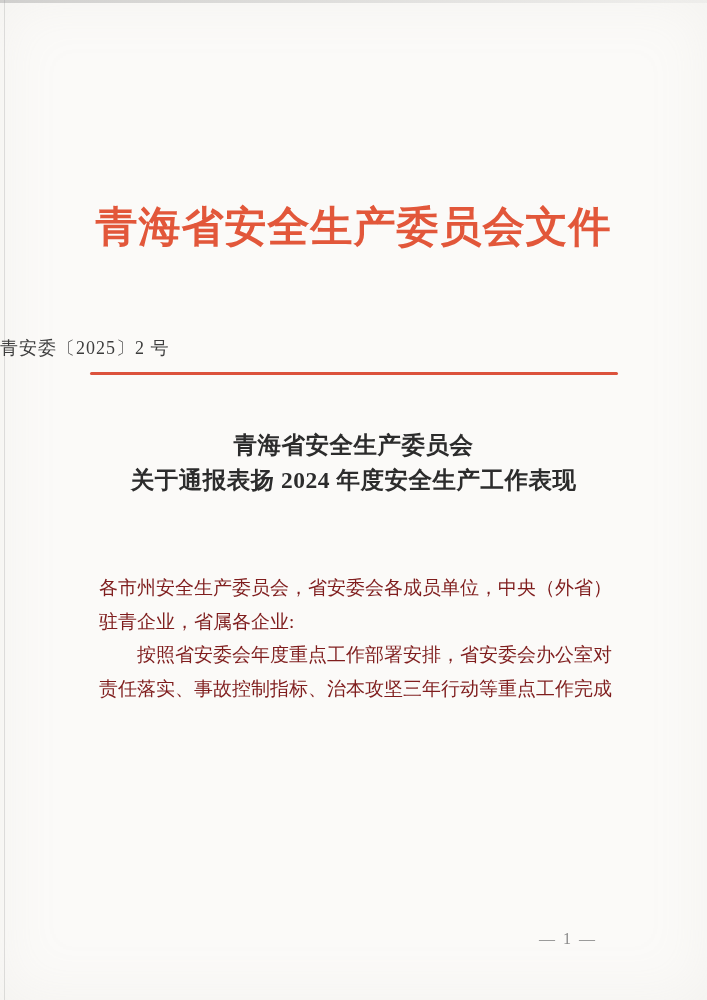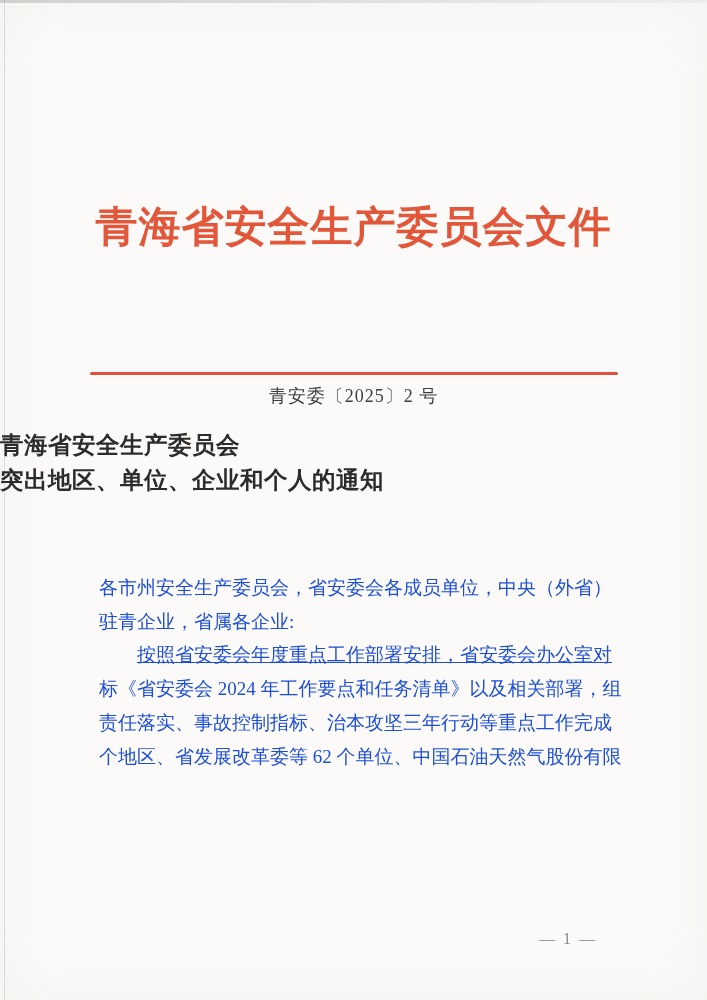--- a/index.html
+++ b/index.html
@@ -39,55 +39,53 @@
     font-size: 42px;
     font-weight: bold;
     letter-spacing: 1px;
     line-height: 62px;
     white-space: nowrap;
   }
   .doc-number {
     position: absolute;
     left: 0; top: 336px;
     width: 100%;
-    text-align: center;
+    text-align: left;
     font-size: 18px;
     color: #3d3d3d;
     letter-spacing: 1px;
-    margin-top: 48px;
   }
   .red-rule {
     position: absolute;
     left: 90px; top: 372px;
     width: 528px; height: 3px;
     border-radius: 2px;
   }
   .doc-title {
     position: absolute;
     left: 0; top: 428px;
     width: 100%;
-    text-align: left;
+    text-align: center;
     font-size: 23.5px;
     font-weight: bold;
     color: #2c2c2c;
     line-height: 34.5px;
     letter-spacing: 0.5px;
   }
   .body-text {
     position: absolute;
     left: 99px; top: 571px;
     width: 516px;
     font-size: 19px;
-    color: #1d4ed8;
+    color: #7f1d1d;
     line-height: 33.7px;
     white-space: nowrap;
   }
   .body-line.indent {
     padding-left: 38px;
-    text-decoration: underline;
   }
   .page-number {
     position: absolute;
     left: 508px; top: 930px;
     width: 120px;
     text-align: center;
     font-size: 16px;
     color: #8b8b8b;
     letter-spacing: 2px;
     white-space: nowrap;
@@ -101,26 +99,24 @@
   <div class="edge-left"></div>
 
   <h1 class="red-header accent-text" style="color: rgb(226, 87, 58);">青海省安全生产委员会文件</h1>
 
   <div class="doc-number">青安委〔2025〕2 号</div>
 
   <div class="red-rule accent-bg" style="background: rgb(220, 82, 60);"></div>
 
   <div class="doc-title">
     <div class="title-line">青海省安全生产委员会</div>
-    <div class="title-line">突出地区、单位、企业和个人的通知</div>
+    <div class="title-line">关于通报表扬 2024 年度安全生产工作表现</div>
   </div>
 
   <div class="body-text">
     <div class="body-line">各市州安全生产委员会，省安委会各成员单位，中央（外省）</div>
     <div class="body-line">驻青企业，省属各企业:</div>
     <div class="body-line indent">按照省安委会年度重点工作部署安排，省安委会办公室对</div>
-    <div class="body-line">标《省安委会 2024 年工作要点和任务清单》以及相关部署，组</div>
     <div class="body-line">责任落实、事故控制指标、治本攻坚三年行动等重点工作完成</div>
-    <div class="body-line">个地区、省发展改革委等 62 个单位、中国石油天然气股份有限</div>
   </div>
 
   <div class="page-number">— 1 —</div>
 </div>
 
 </body></html>

